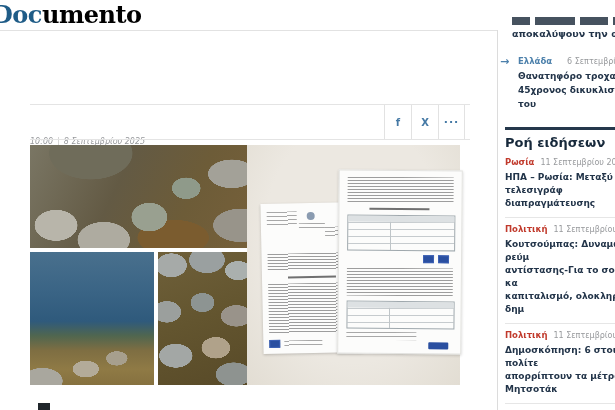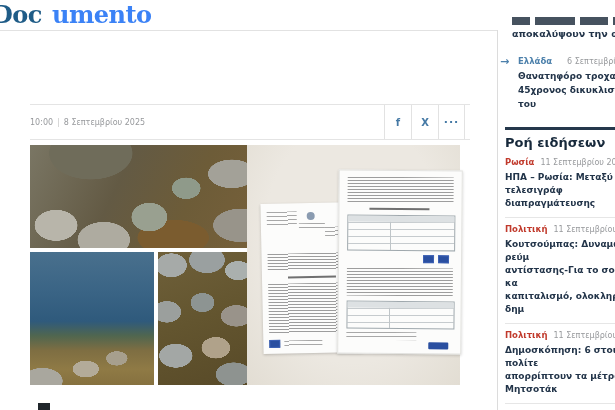--- a/index.html
+++ b/index.html
@@ -4,31 +4,31 @@
 <style>
   html,body{margin:0;padding:0;background:#ffffff;}
   #page{
     position:relative;width:615px;height:410px;background:#ffffff;
     overflow:hidden;font-family:"DejaVu Sans",sans-serif;color:#223449;
   }
   
   .logo{position:absolute;left:-8px;top:0px;font-family:"DejaVu Serif",serif;
     font-weight:bold;font-size:24px;letter-spacing:-0.5px;cursor:pointer;}
   .logo .dk{color:#1f5c87;}
-  .logo .lt{color:#3b82f6;margin-left:10px;}
+  .logo .lt{color:#000000;}
   .top-rule{position:absolute;left:0;top:30px;width:497px;height:1px;background:#e2e2e2;}
   .v-divider{position:absolute;left:497px;top:30px;width:1px;height:380px;background:#dcdcdc;}
 
   
   .subtitle{position:absolute;left:30px;top:48px;margin:0;font-size:10.5px;line-height:19px;
     color:#34424e;white-space:pre-line;}
   .rule-a{position:absolute;left:30px;top:104px;width:440px;height:1px;background:#e4e4e4;}
   .rule-b{position:absolute;left:30px;top:139px;width:440px;height:1px;background:#e4e4e4;}
   .author{position:absolute;left:30px;top:110px;font-size:9.5px;font-weight:bold;color:#14293c;cursor:pointer;}
-  .pubmeta{position:absolute;left:30px;top:118px;font-size:8px;color:#97999c;}
+  .pubmeta{position:absolute;left:30px;top:137px;font-size:8px;color:#97999c;font-style:italic;}
   .pubmeta .sep{margin:0 4px;color:#c8c8c8;}
   .share{position:absolute;left:384px;top:105px;height:34px;display:flex;}
   .share .cell{width:27px;height:34px;display:flex;align-items:center;justify-content:center;
     border-left:1px solid #e2e2e2;background:none;border-top:none;border-bottom:none;border-right:none;
     cursor:pointer;padding:0;}
   .share .cell:last-child{border-right:1px solid #e2e2e2;}
   .share .ic{font-size:10px;font-weight:bold;color:#4579a5;font-family:"DejaVu Sans",sans-serif;}
   .share .dots{letter-spacing:1px;font-size:11px;}
 
   

